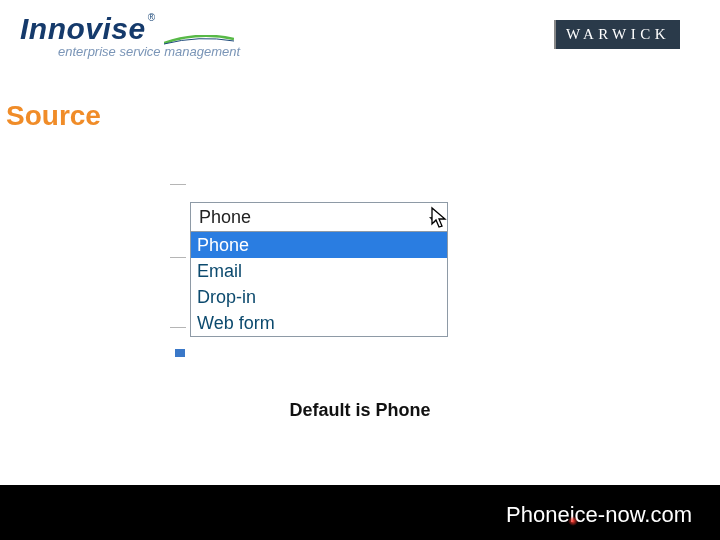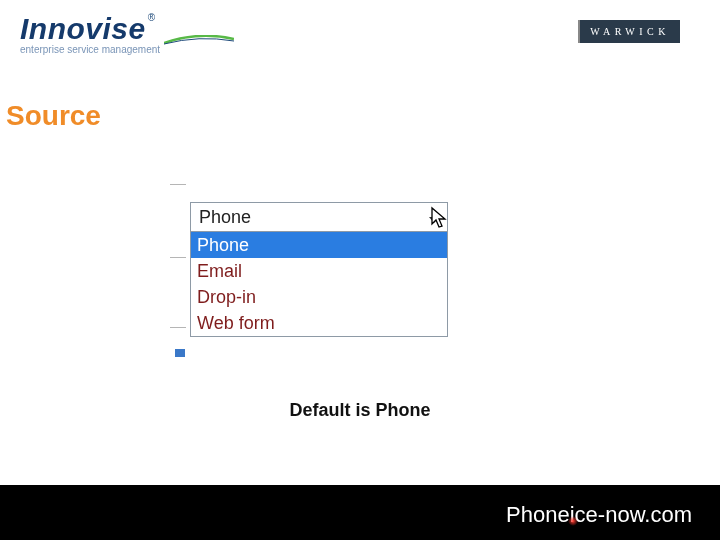--- a/index.html
+++ b/index.html
@@ -1,28 +1,28 @@
 <!DOCTYPE html>
 <html><head>
 <meta charset="utf-8">
 <style>
   html,body{margin:0;padding:0;width:720px;height:540px;background:#fff;font-family:Arial,Helvetica,sans-serif;overflow:hidden;}
   .header{position:relative;height:70px;width:100%;}
   .logo-innovise{position:absolute;left:20px;top:12px;}
   .logo-innovise .brand{font-size:30px;font-weight:bold;font-style:italic;color:#153a6b;letter-spacing:.5px;text-align:center;}
   .logo-innovise .reg{font-size:10px;color:#1e4a7a;vertical-align:top;margin-left:2px;}
   .logo-innovise .swoosh{display:inline-block;width:70px;height:8px;margin-left:4px;vertical-align:middle;}
-  .logo-innovise .tagline{font-size:10px;color:#7a95b7;margin-top:-2px;}
-  .logo-warwick{position:absolute;right:40px;top:20px;background:#2a3a4a;color:#fff;font-size:10px;letter-spacing:4.5px;padding:6px 10px;font-family:Georgia,serif;border-left:2px solid #888;margin-left:17px;}
+  .logo-innovise .tagline{font-size:13px;font-style:italic;color:#7a95b7;margin-top:-2px;margin-left:38px;}
+  .logo-warwick{position:absolute;right:40px;top:20px;background:#2a3a4a;color:#fff;font-size:15px;letter-spacing:4.5px;padding:6px 10px;font-family:Georgia,serif;border-left:2px solid #888;margin-left:17px;}
   .title{font-size:28px;font-weight:600;color:#f08c28;margin:30px 0 0 6px;}
   .dropdown-wrap{position:absolute;left:190px;top:170px;width:258px;margin-top:32px;}
   .select-box{position:relative;border:1px solid #8e9aa6;height:28px;line-height:28px;padding:0 8px;font-size:18px;color:#222;background:#fff;}
   .select-box .caret{position:absolute;right:8px;top:50%;transform:translateY(-50%);}
   .options{border:1px solid #8e9aa6;border-top:none;background:#fff;}
-  .option{font-size:18px;line-height:26px;height:26px;padding:0 6px;color:#7f1d1d;}
+  .option{font-size:18px;line-height:26px;height:26px;padding:0 6px;color:#0c4a6e;}
   .option.selected{background:#2a7de1;color:#fff;}
   .cursor{position:absolute;left:430px;top:206px;pointer-events:none;}
   .row-mark{position:absolute;left:175px;top:349px;width:10px;height:8px;background:#3a78c8;}
   .fieldline{position:absolute;left:170px;width:16px;border-top:1px solid #b5b5b5;}
   .caption{position:absolute;left:0;width:720px;top:400px;text-align:center;font-size:18px;font-weight:bold;color:#111;}
   .footer{position:absolute;left:0;bottom:0;width:720px;height:55px;background:#000;}
   .sn-logo{position:absolute;right:28px;bottom:12px;font-size:22px;color:#fff;font-family:Arial,sans-serif;}
   .sn-logo .serv{color:#fff;}
   .sn-logo .i-dot{display:inline-block;position:relative;}
   .sn-logo .i-glow{position:absolute;left:-2px;top:-6px;width:10px;height:10px;border-radius:50%;background:radial-gradient(circle,#ff3b30 0%,rgba(255,59,48,0) 70%);}

